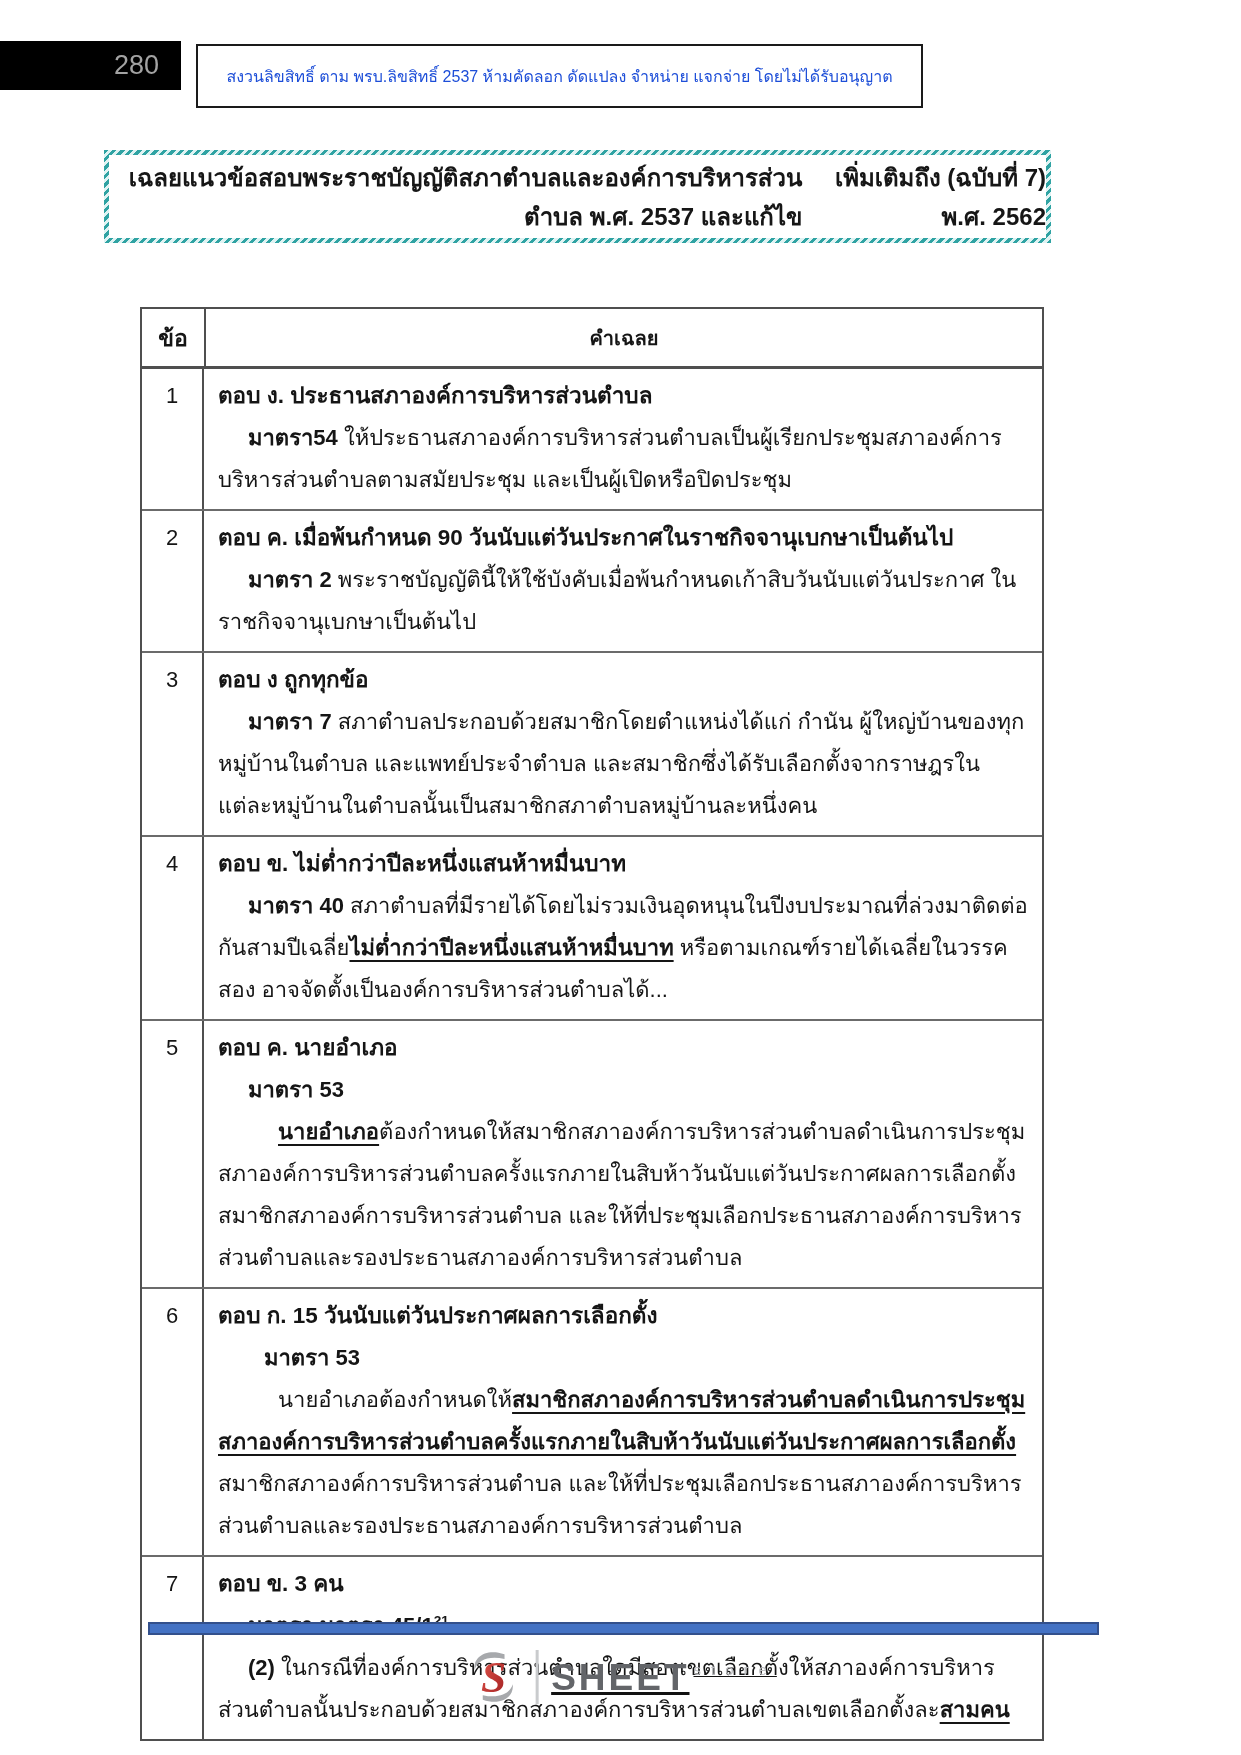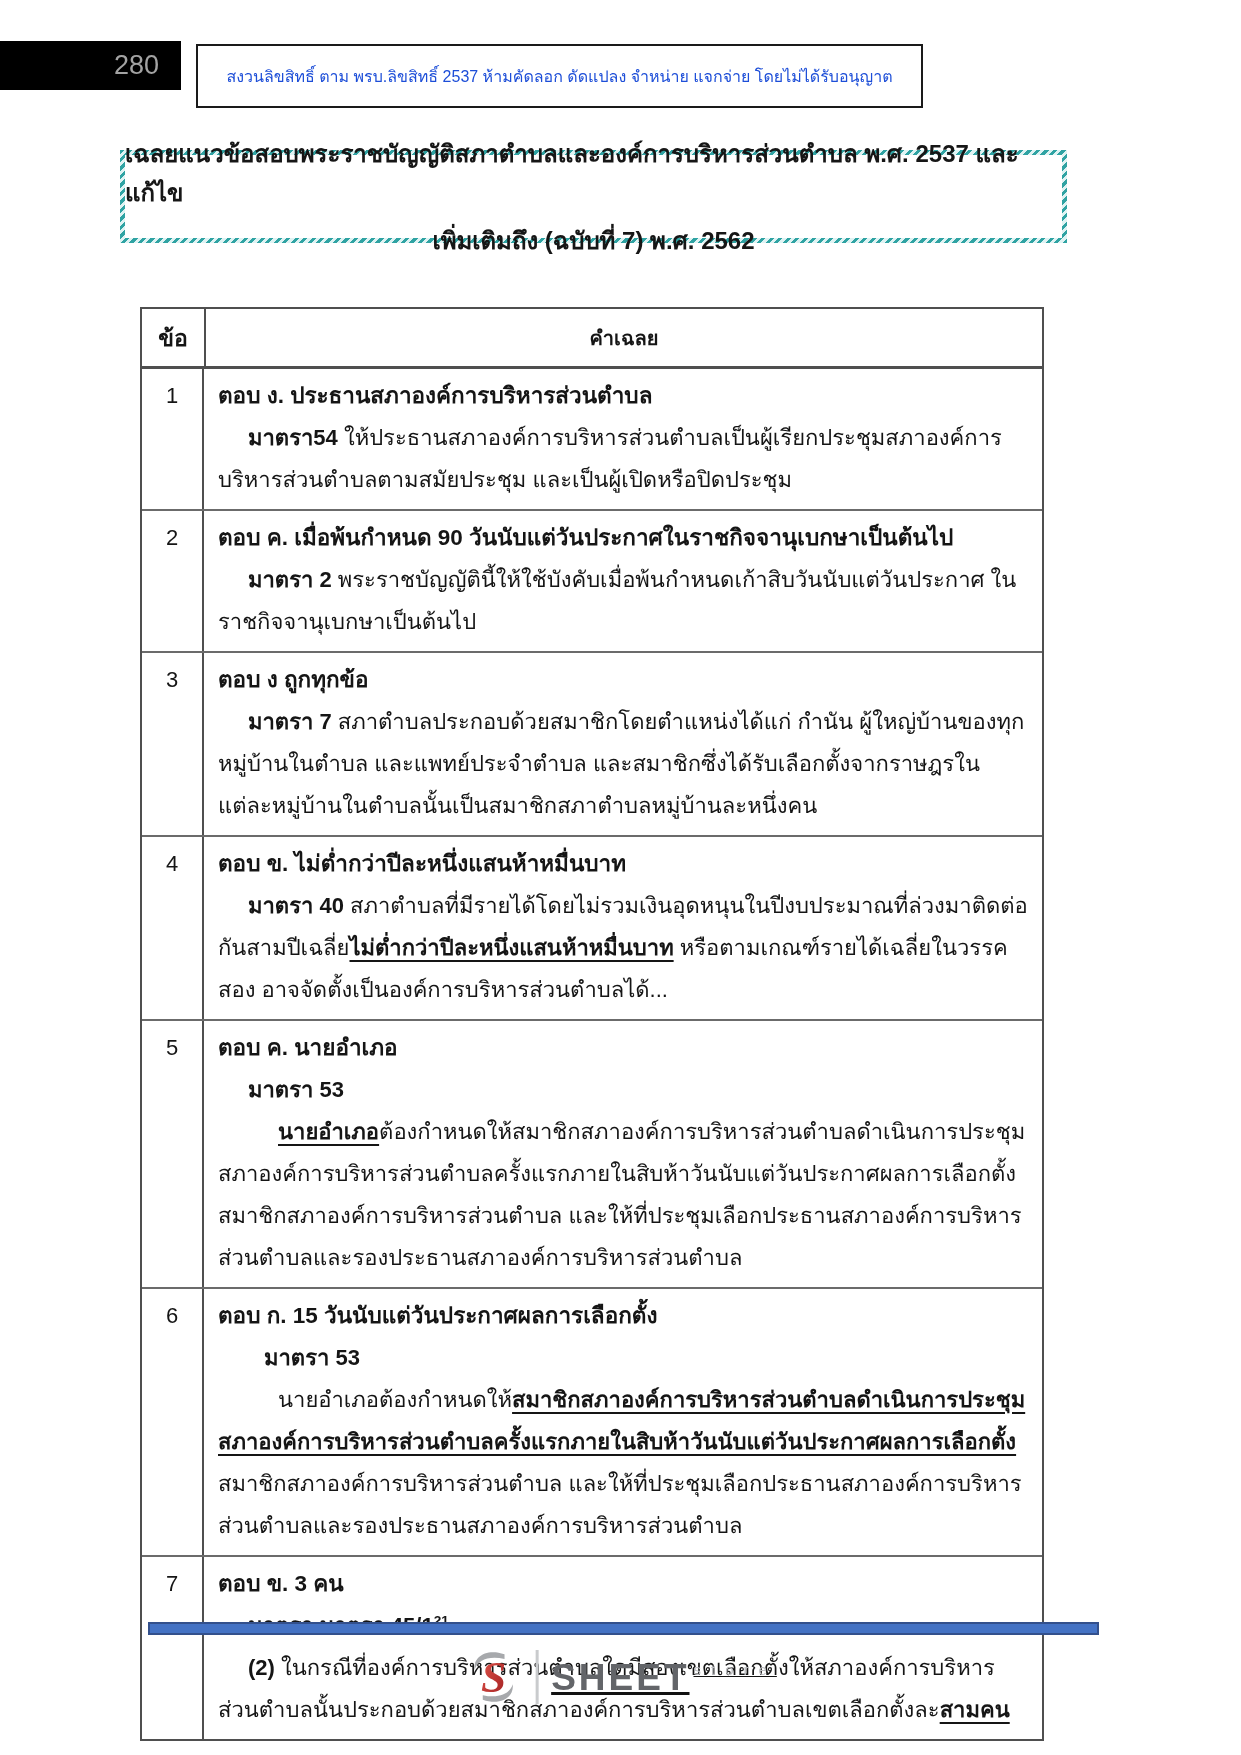--- a/index.html
+++ b/index.html
@@ -20,28 +20,28 @@
     font-size:27px;
   }
   .copyright-box{
     position:absolute;left:196px;top:44px;width:727px;height:64px;
     border:2px solid #1a1a1a;box-sizing:border-box;
     display:flex;align-items:center;justify-content:center;
     font-size:16px;color:#1d4ed8;
   }
   
   .title-box{
-    position:absolute;left:120px;top:150px;width:947px;height:93px;
+    position:absolute;left:104px;top:150px;width:947px;height:93px;
     box-sizing:border-box;
     border:5px solid #3aafae;
     border-image:repeating-linear-gradient(135deg,#2fa3a3 0 3px,#dff3f3 3px 6px) 5;
-    display:flex;flex-direction:column;align-items:center;justify-content:center;
+    display:flex;align-items:center;justify-content:center;
     gap:9px;
     font-weight:bold;font-size:24px;color:#161616;
-    text-align:left;
+    text-align:right;
   }
   
   .answers-table{
     position:absolute;left:140px;top:307px;width:904px;
     border:2px solid #4f4f4f;box-sizing:border-box;
     font-size:22px;line-height:42px;color:#151515;
   }
   .thead{display:flex;border-bottom:3px solid #4f4f4f;min-height:57px;}
   .th-no{
     width:62px;flex:0 0 62px;border-right:2px solid #4f4f4f;

